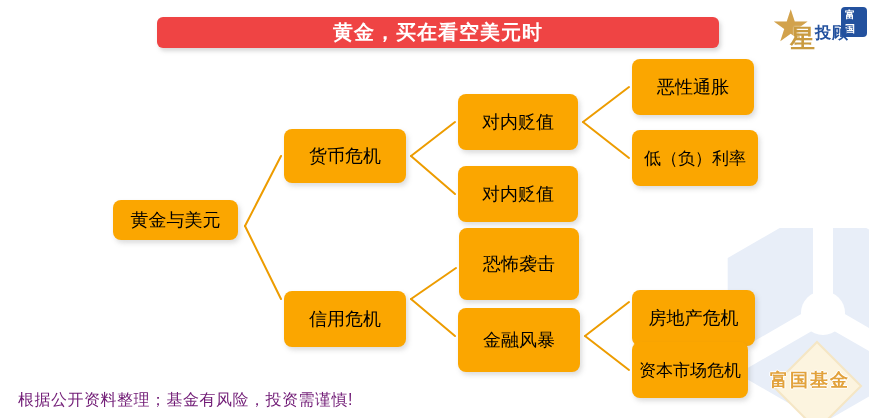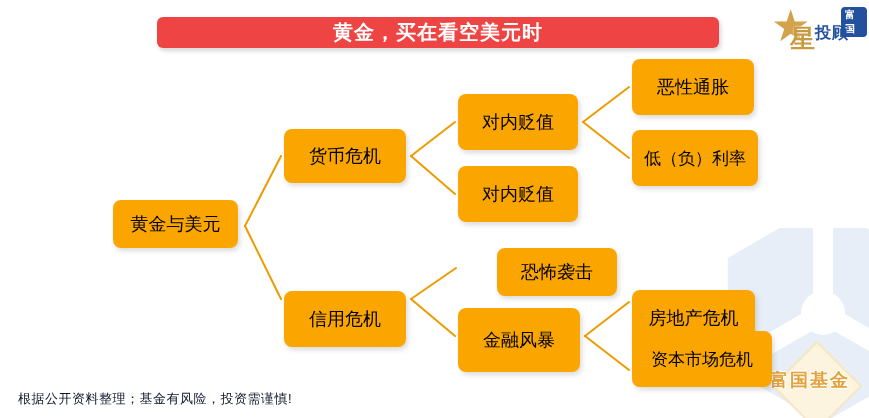--- a/index.html
+++ b/index.html
@@ -30,33 +30,33 @@
   }
   
   .connectors{position:absolute;left:0;top:0;z-index:1;pointer-events:none;}
   
   .node{
     position:absolute;z-index:2;background:#FBA600;color:#000000;border-radius:8px;
     display:flex;align-items:center;justify-content:center;
     font-size:18px;white-space:nowrap;
     box-shadow:2px 3px 5px rgba(130,130,130,.28);
   }
-  #n-root{left:113px;top:200px;width:125px;height:48px;}
+  #n-root{left:113px;top:200px;width:125px;height:40px;}
   #n-currency{left:284px;top:129px;width:122px;height:54px;}
   #n-credit{left:284px;top:271px;width:122px;height:56px;margin-top:20px;}
   #n-internal{left:458px;top:94px;width:120px;height:56px;}
   #n-external{left:458px;top:166px;width:120px;height:56px;}
-  #n-terror{left:459px;top:248px;width:120px;height:48px;margin-left:38px;}
+  #n-terror{left:459px;top:228px;width:120px;height:72px;}
   #n-storm{left:458px;top:308px;width:122px;height:64px;}
   #n-hyper{left:632px;top:59px;width:122px;height:56px;}
   #n-lowrate{left:632px;top:130px;width:126px;height:56px;font-size:17px;}
   #n-realestate{left:632px;top:290px;width:123px;height:56px;}
-  #n-capital{left:632px;top:331px;width:140px;height:56px;font-size:17px;}
+  #n-capital{left:632px;top:342px;width:116px;height:56px;font-size:17px;}
   
-  .disclaimer{position:absolute;left:18px;top:390px;font-size:13px;color:#0f172a;letter-spacing:.5px;text-align:center;}
+  .disclaimer{position:absolute;left:18px;top:390px;font-size:16px;color:#701a75;letter-spacing:.5px;text-align:center;}
 </style>
 </head>
 <body>
 
 <div class="canvas">
 
   <div class="title-banner">
     <span>黄金，买在看空美元时</span>
   </div>
 

